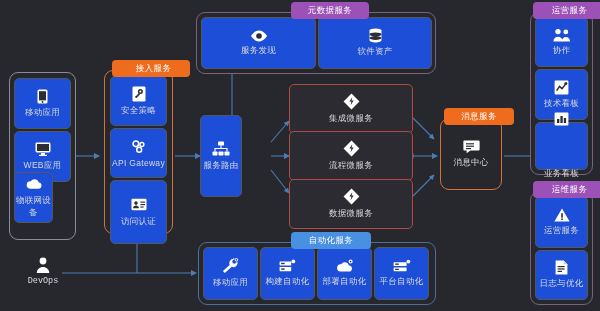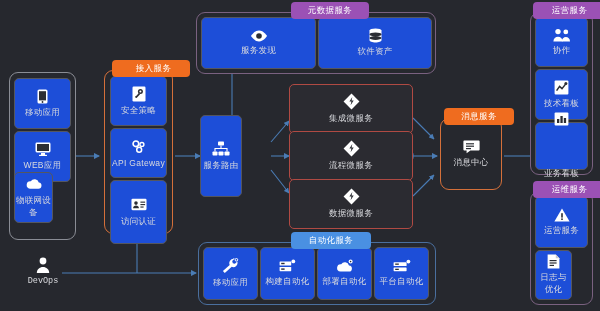--- a/index.html
+++ b/index.html
@@ -331,21 +331,21 @@
     <span class="ico" style="width:16px;height:14px;">
       <svg width="16" height="14" viewBox="0 0 16 14">
           <path d="M8 0.6 L15.6 13.4 H0.4z" fill="#fff"></path>
           <rect x="7.2" y="5.2" width="1.6" height="4.4" fill="#2c2e34"></rect>
           <rect x="7.2" y="10.4" width="1.6" height="1.6" fill="#2c2e34"></rect>
         </svg>
     </span>
     <span class="lbl">运营服务</span>
   </div>
 
-  <div class="card" style="left:535px;top:250px;width:37px;height:50px;">
+  <div class="card" style="left:535px;top:250px;width:53px;height:50px;">
     <span class="ico" style="width:13px;height:15px;">
       <svg width="13" height="15" viewBox="0 0 13 15">
           <path d="M0.6 0.6h8.2l3.6 3.6v10.2H0.6z" fill="#fff"></path>
           <path d="M8.8 0.6v3.6h3.6z" fill="#c9cace"></path>
           <rect x="2.6" y="6" width="7" height="1.2" fill="#2c2e34"></rect>
           <rect x="2.6" y="8.4" width="7" height="1.2" fill="#2c2e34"></rect>
           <rect x="2.6" y="10.8" width="4.4" height="1.2" fill="#2c2e34"></rect>
         </svg>
     </span>
     <span class="lbl">日志与优化</span>

